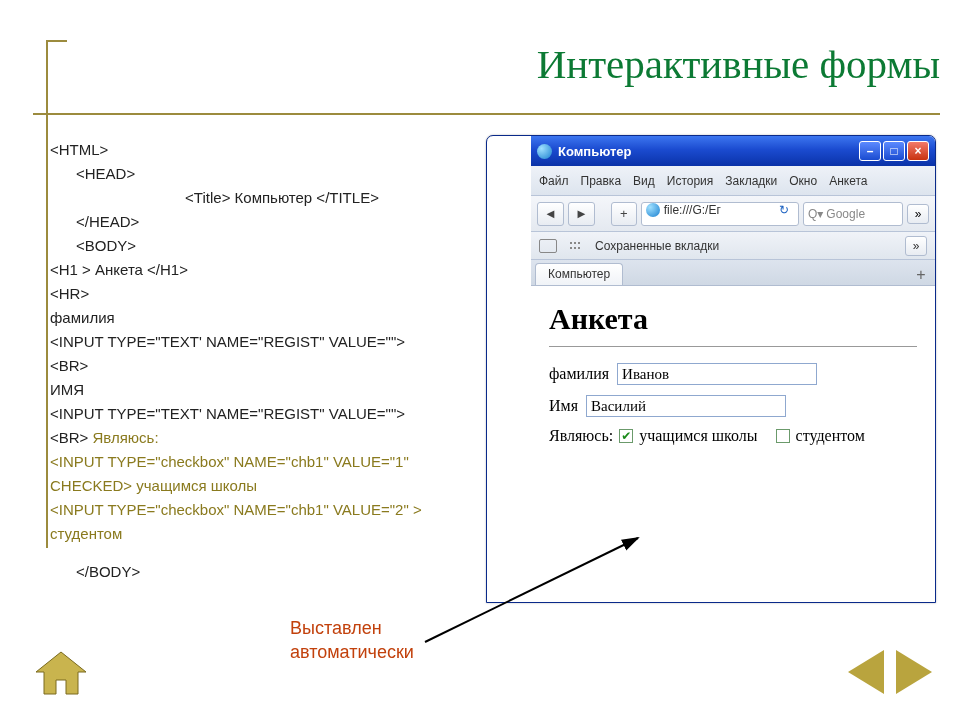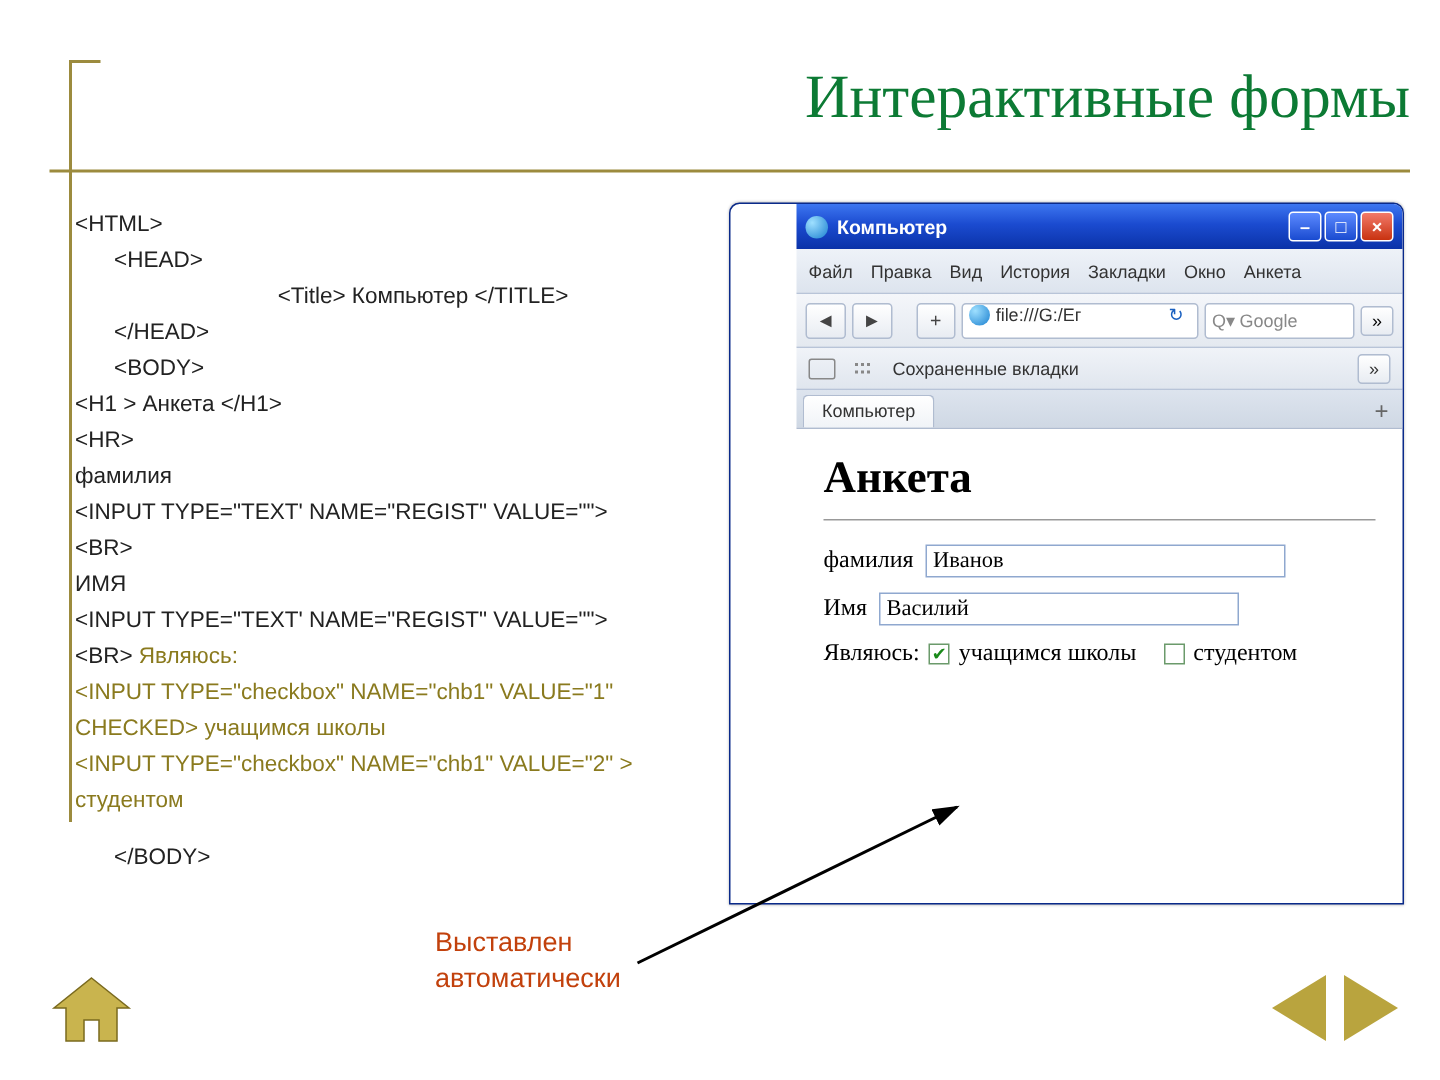--- a/index.html
+++ b/index.html
@@ -232,21 +232,21 @@
     align-items: center;
     gap: 8px;
     margin-bottom: 10px;
     font-size: 16px;
   }
   .row input[type="text"] {
     height: 22px;
     border: 1px solid #8fa8cf;
     padding: 0 4px;
     font-size: 15px;
-    width: 240px;
+    width: 200px;
     font-family: inherit;
   }
   .chkrow {
     display: flex;
     align-items: center;
     gap: 6px;
     font-size: 16px;
     flex-wrap: wrap;
     margin-top: 6px;
   }

